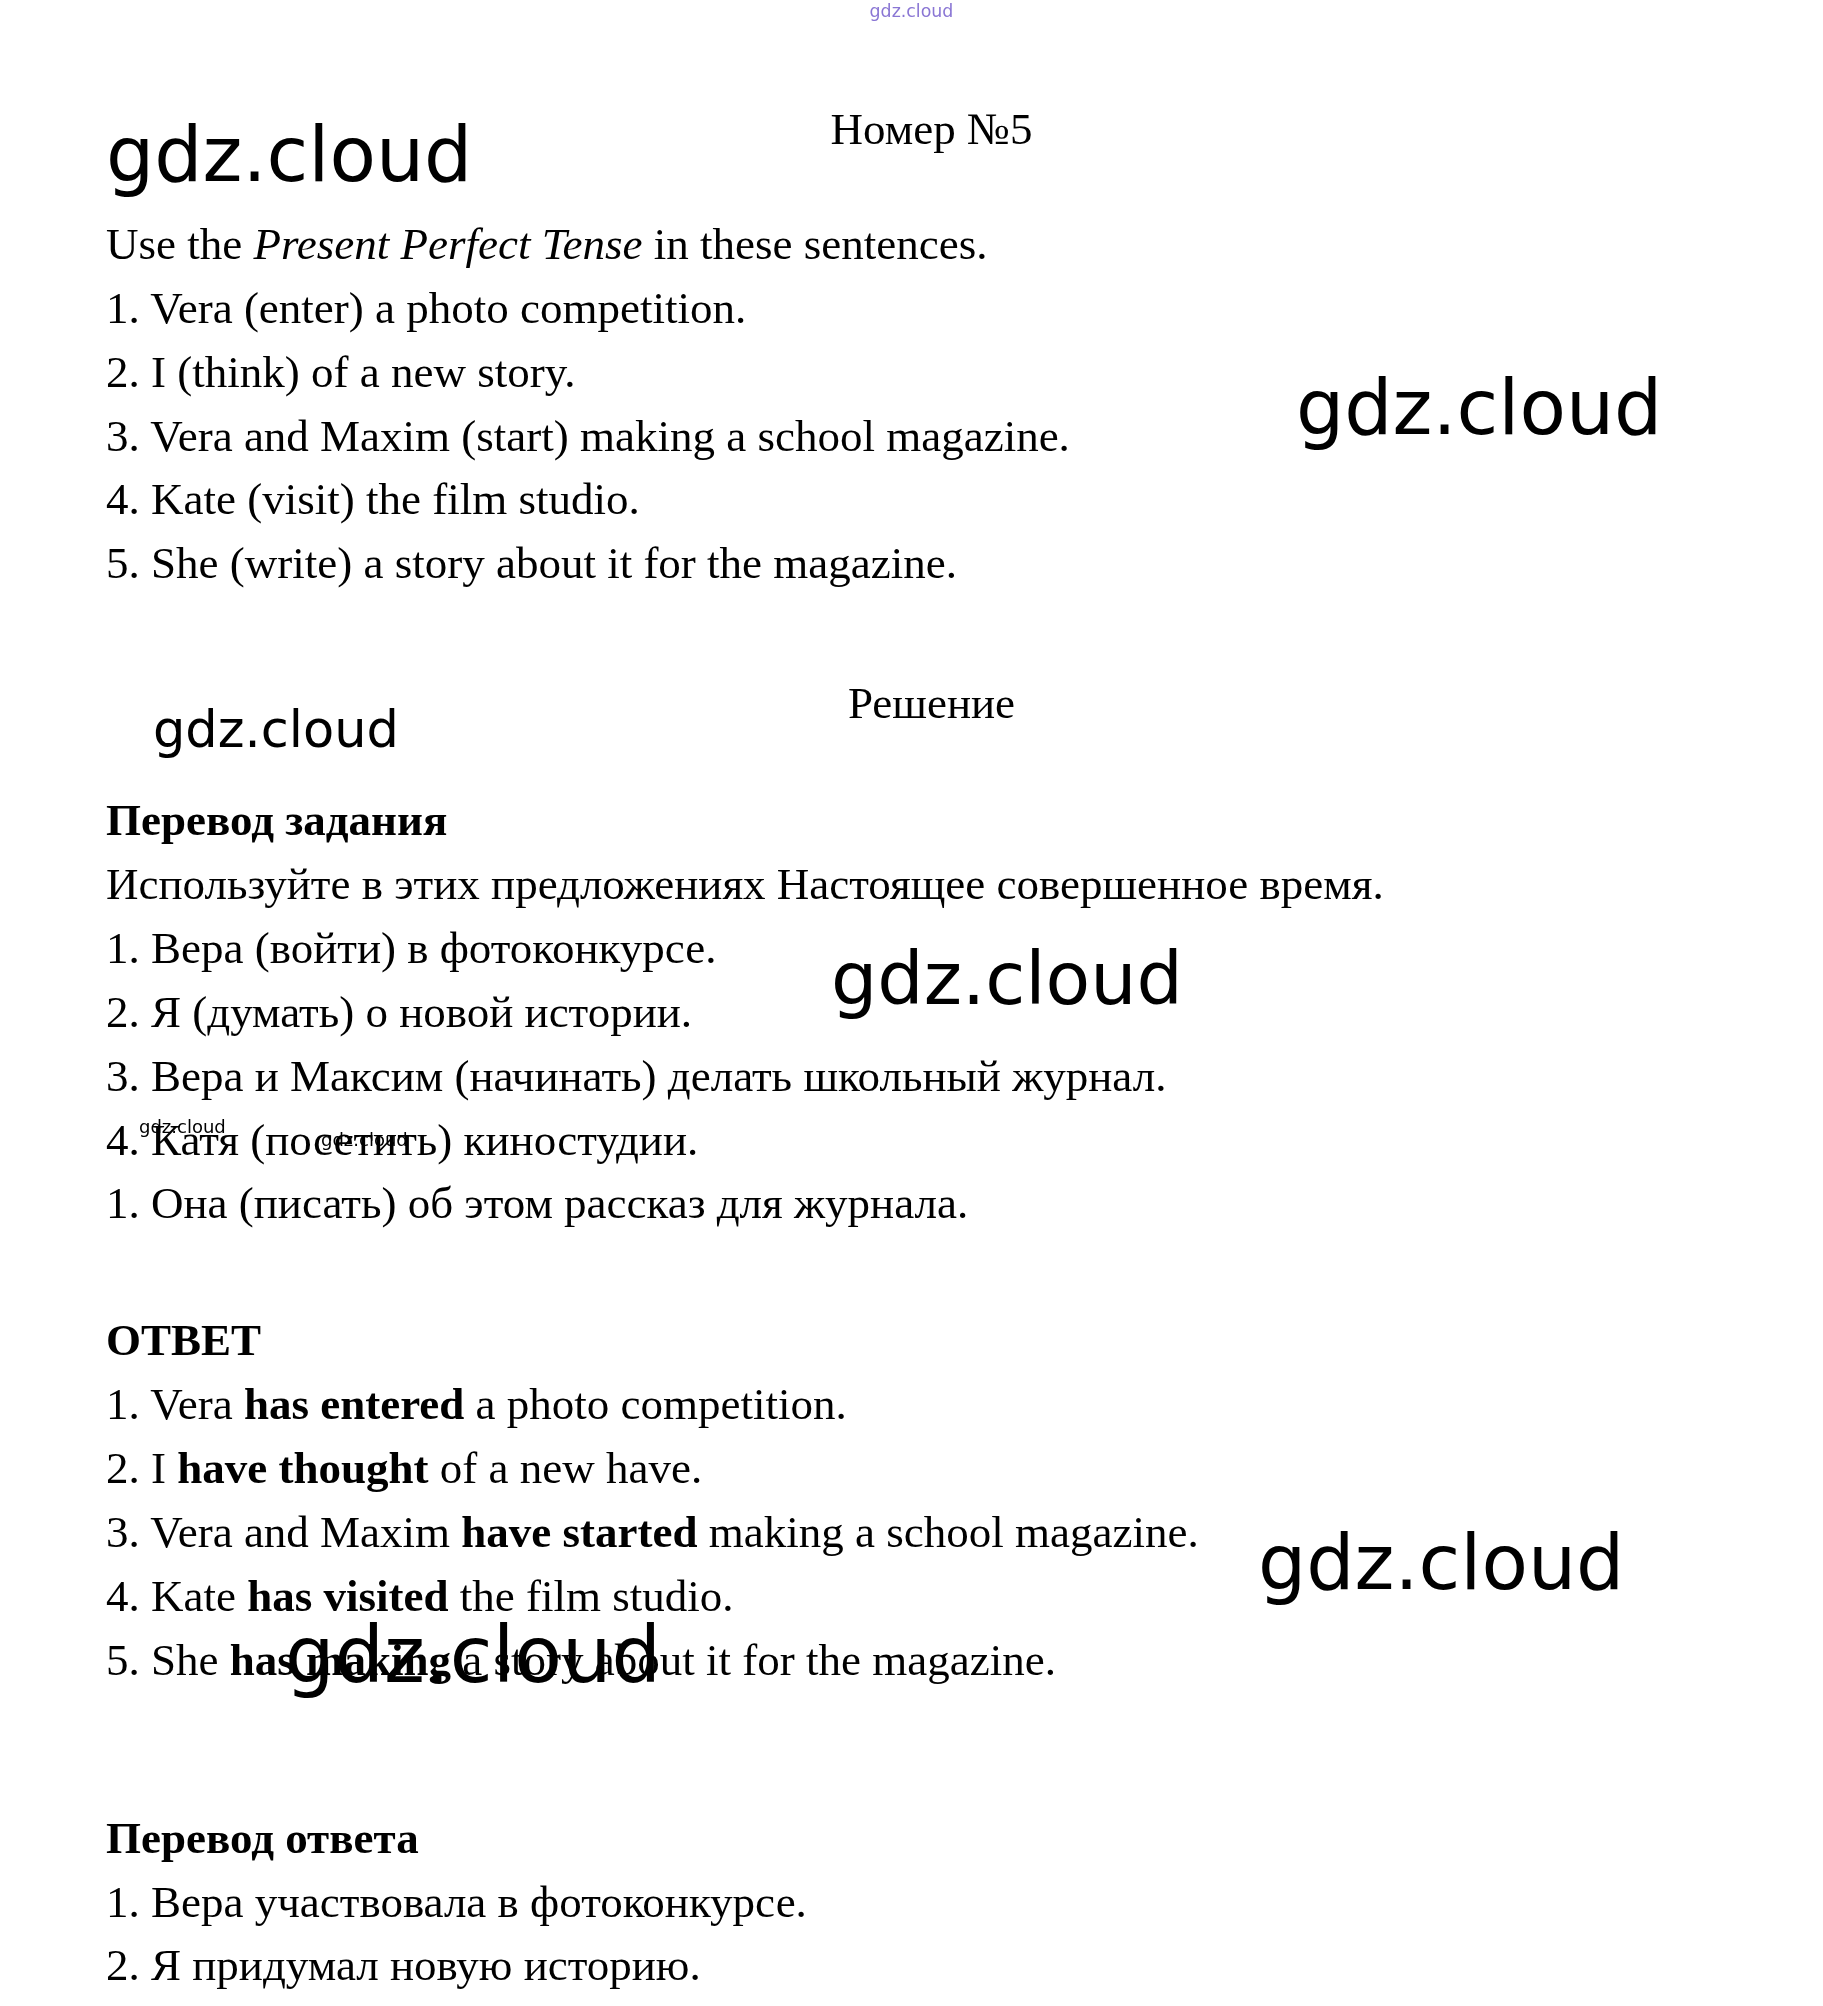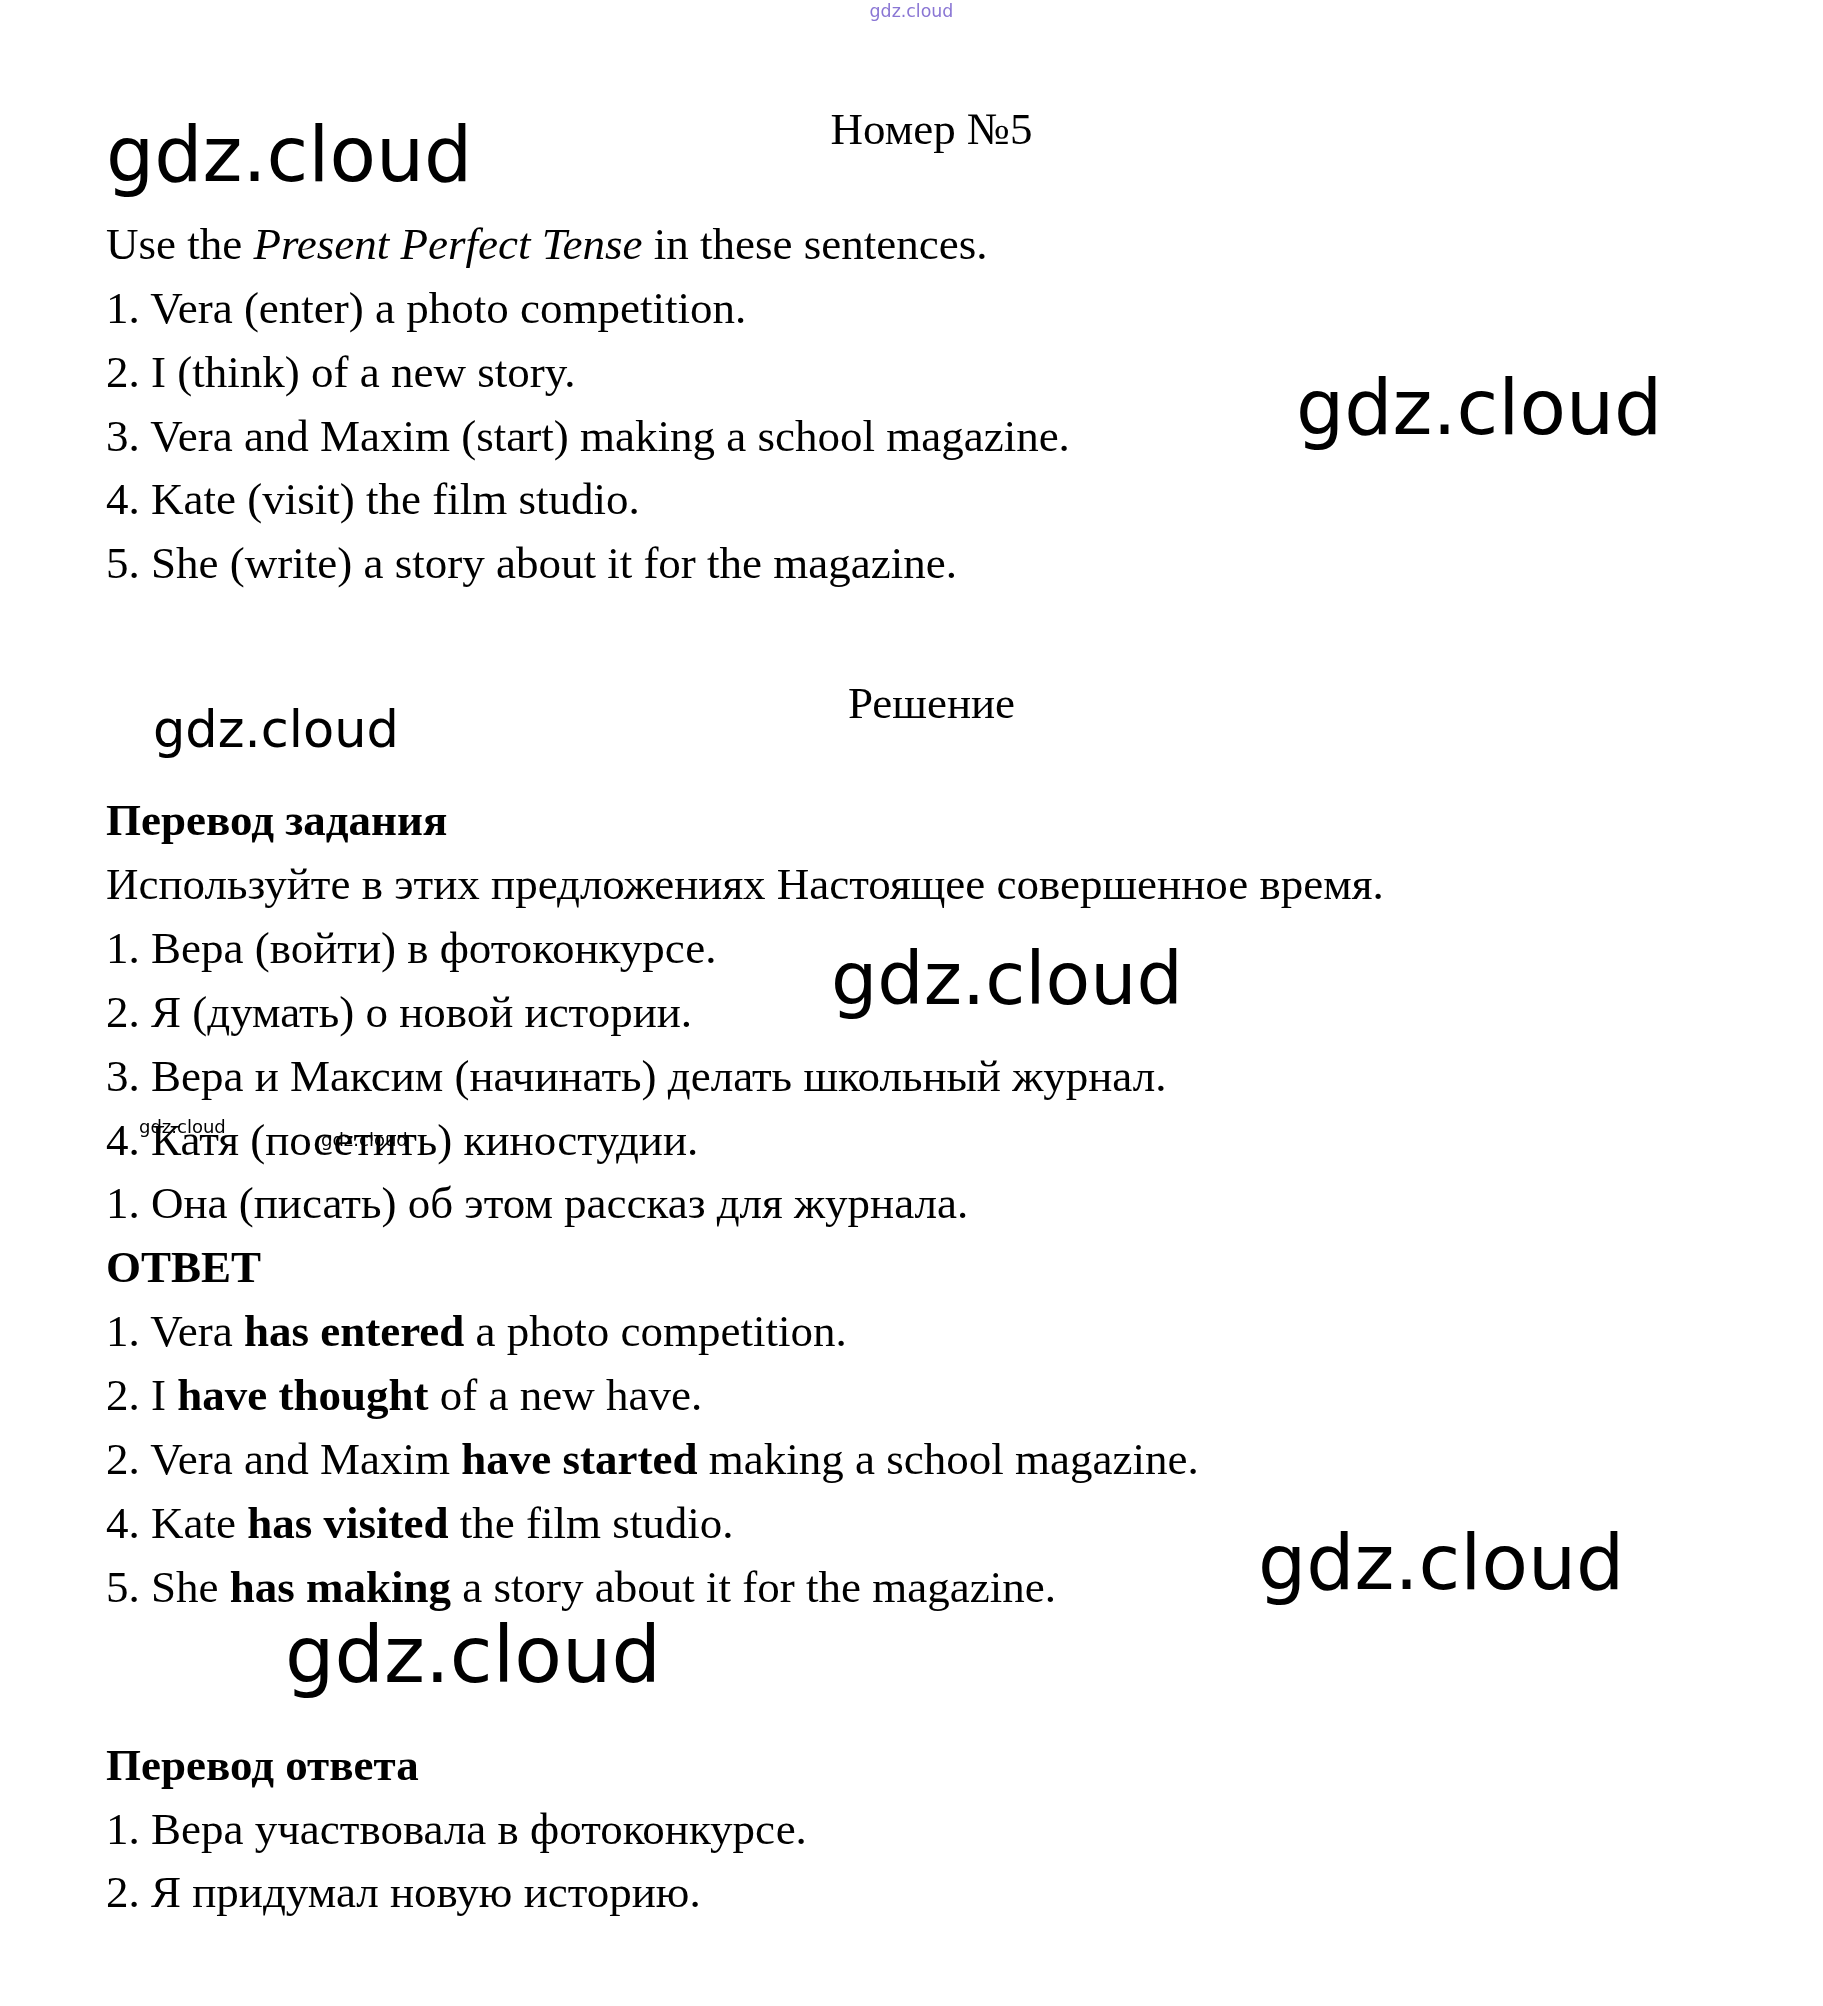--- a/index.html
+++ b/index.html
@@ -46,21 +46,21 @@
     position: relative;
     z-index: 1;
     padding: 98px 66px 0 106px;
     font-size: 45px;
   }
   .center { text-align: center; }
   .line { line-height: 1.42; }
   .title { margin-bottom: 51px; }
   .heading-solution { margin: 76px 0 53px; }
   .bi { font-weight: bold; }
-  .answer-heading { font-weight: bold; }
+  .answer-heading { font-weight: bold; margin-top: 73px; }
   .answer-translation-heading { margin-top: 114px; }
   .b { font-weight: bold; text-align: right; }
   .i { font-style: italic; }
 </style>
 </head>
 <body>
 
 <div>
 
   <span class="wm wm-top-tiny">gdz.cloud</span>
@@ -93,21 +93,21 @@
     <div class="line">1. Вера (войти) в фотоконкурсе.</div>
     <div class="line">2. Я (думать) о новой истории.</div>
     <div class="line">3. Вера и Максим (начинать) делать школьный журнал.</div>
     <div class="line">4. Катя (посетить) киностудии.</div>
     <div class="line">1. Она (писать) об этом рассказ для журнала.</div>
 
     <div class="line answer-heading">ОТВЕТ</div>
 
     <div class="line"><span>1. Vera </span><span class="b">has entered</span><span> a photo competition.</span></div>
     <div class="line"><span>2. I </span><span class="b">have thought</span><span> of a new have.</span></div>
-    <div class="line"><span>2. Vera and Maxim </span><span class="b">have started</span><span> making a school magazine.</span></div>
+    <div class="line"><span>3. Vera and Maxim </span><span class="b">have started</span><span> making a school magazine.</span></div>
     <div class="line"><span>4. Kate </span><span class="b">has visited</span><span> the film studio.</span></div>
     <div class="line"><span>5. She </span><span class="b">has making</span><span> a story about it for the magazine.</span></div>
 
     <div class="line bi answer-translation-heading">Перевод ответа</div>
 
     <div class="line">1. Вера участвовала в фотоконкурсе.</div>
     <div class="line">2. Я придумал новую историю.</div>
 
   </div>
 </div>

